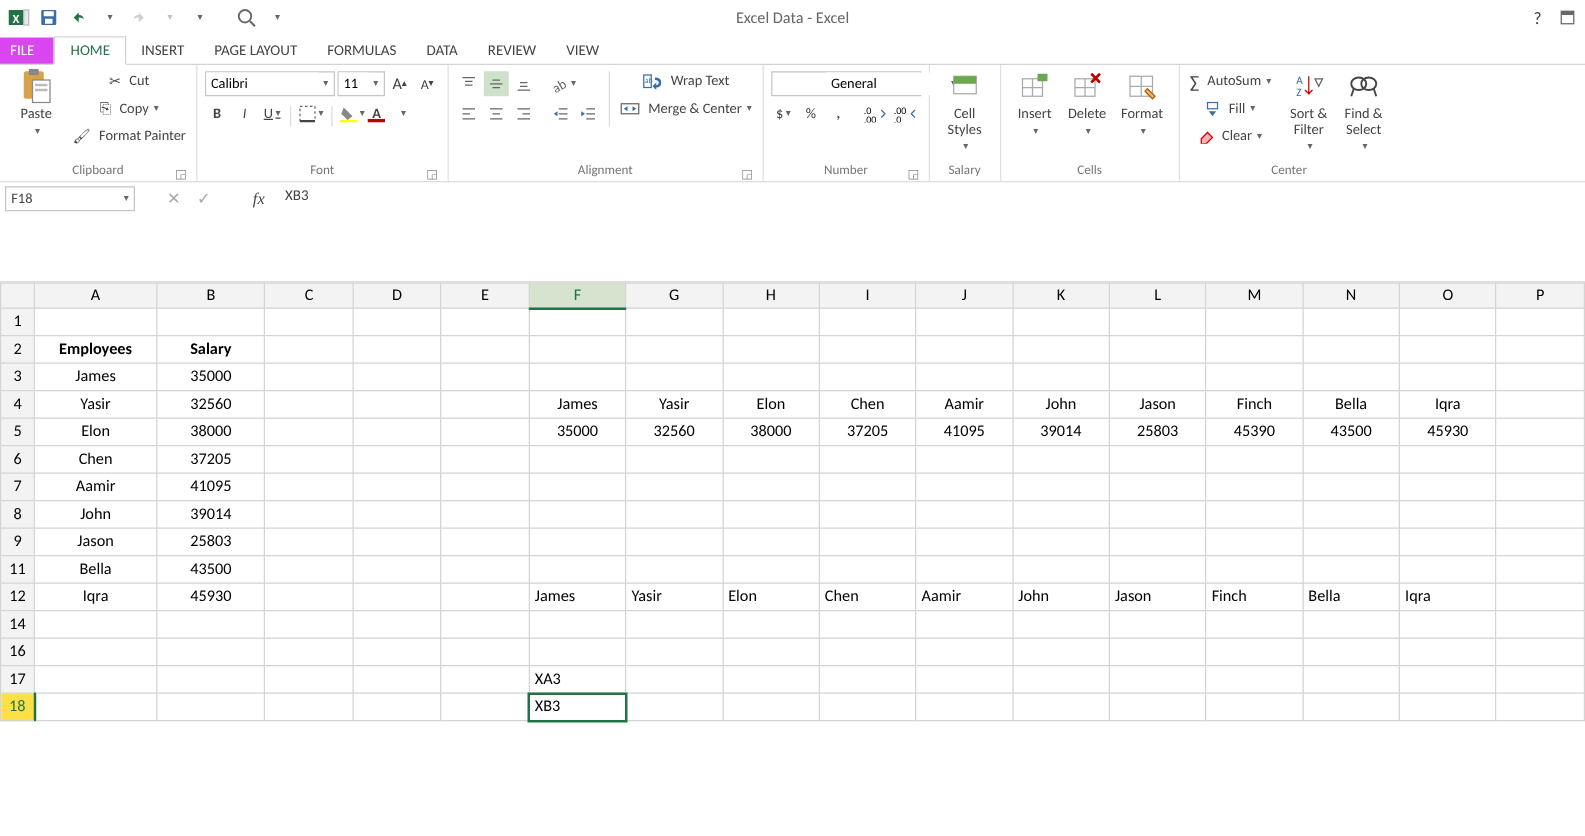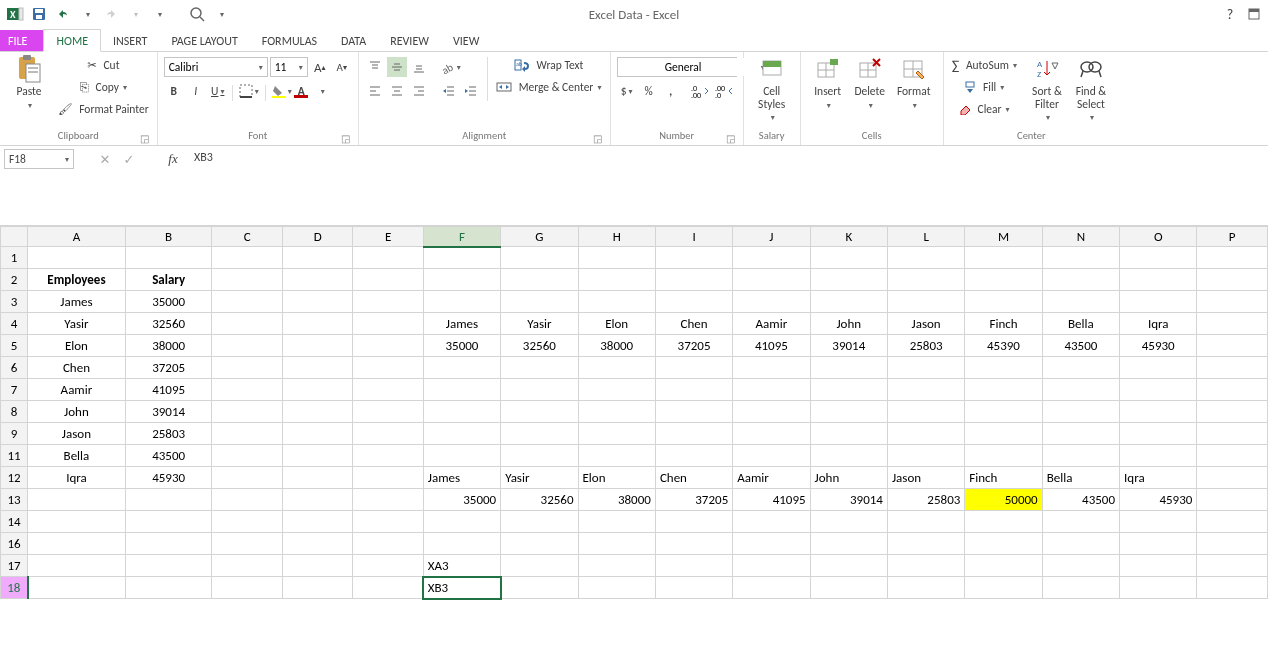--- a/index.html
+++ b/index.html
@@ -31,36 +31,36 @@
   .rrow { display: flex; align-items: flex-end; gap: 2px; height: 22px; }
   .rbtn { min-width: 20px; height: 20px; display: flex; align-items: center; justify-content: center; padding: 0 2px; cursor: pointer; font-size: 11.5px; color: #444; }
   .sel { display: inline-flex; align-items: center; border: 1px solid #c5c5c5; height: 20px; background: #fff; }
   .sel input { border: none; outline: none; font-size: 11.5px; padding: 0 4px; height: 18px; }
   .sel .dd { width: 12px; text-align: center; color: #666; font-size: 8px; cursor: pointer; }
   .small-dd::after { content: "▾"; font-size: 8px; color: #666; margin-left: 2px; }
 
   
   .fbar { height: 80px; display: flex; border-bottom: 1px solid #d4d4d4; background: #fff; }
   .namebox-wrap { display: flex; align-items: flex-start; padding: 3px 4px; }
-  .namebox { border: 1px solid #c5c5c5; width: 70px; height: 20px; display: flex; align-items: center; padding: 0 4px; font-size: 11.5px; }
+  .namebox { border: 1px solid #c5c5c5; width: 104px; height: 20px; display: flex; align-items: center; padding: 0 4px; font-size: 11.5px; }
   .namebox .dd { margin-left: auto; font-size: 8px; color: #666; }
   .fx-btns { display: flex; align-items: flex-start; gap: 2px; padding: 3px 4px 3px 16px; }
   .fx-btns .fxb { width: 22px; height: 20px; display: flex; align-items: center; justify-content: center; color: #aaa; font-size: 13px; cursor: pointer; }
   .fx-btns .fxb.fx { font-style: italic; font-family: "Times New Roman", serif; color: #444; margin-left: 20px; }
   .formula-input { flex: 1; padding: 4px 6px; font-size: 12px; }
 
   
   .grid-wrap { position: relative; }
   table.grid { border-collapse: collapse; table-layout: fixed; }
   table.grid th, table.grid td { border: 1px solid #d4d4d4; font-size: 13px; font-family: Calibri, Arial, sans-serif; color: #000; }
   .corner { width: 28px; height: 20px; background: #f3f3f3; }
   th.colh { height: 20px; background: #f3f3f3; font-weight: normal; font-size: 12px; color: #555; text-align: center; }
   th.colh.active { background: #d5e3cf; color: #217346; border-bottom: 2px solid #217346; }
   th.rowh { width: 28px; background: #f3f3f3; font-weight: normal; font-size: 12px; color: #555; text-align: center; height: 22px; }
-  th.rowh.active { background: #f0abfc; color: #217346; border-right: 2px solid #217346; }
+  th.rowh.active { background: #fde047; color: #217346; border-right: 2px solid #217346; }
   td.cell { height: 22px; padding: 0 4px; text-align: right; white-space: nowrap; overflow: hidden; }
   td.cell.tl { text-align: left; }
   td.cell.tc { text-align: center; }
   td.cell.bold { font-weight: bold; }
   td.cell.hl { background: #ffff00; }
   td.cell.selected { outline: 2px solid #217346; outline-offset: -1px; }
 
   
   svg { display: block; }
 </style>
@@ -671,39 +671,20 @@
           <td class="cell tl">Chen</td>
           <td class="cell tl">Aamir</td>
           <td class="cell tl">John</td>
           <td class="cell tl">Jason</td>
           <td class="cell tl">Finch</td>
           <td class="cell tl">Bella</td>
           <td class="cell tl">Iqra</td>
           <td class="cell"></td>
         </tr>
         <tr>
-          <th class="rowh">13</th>
-          <td class="cell"></td>
-          <td class="cell"></td>
-          <td class="cell"></td>
-          <td class="cell"></td>
-          <td class="cell"></td>
-          <td class="cell">35000</td>
-          <td class="cell">32560</td>
-          <td class="cell">38000</td>
-          <td class="cell">37205</td>
-          <td class="cell">41095</td>
-          <td class="cell">39014</td>
-          <td class="cell">25803</td>
-          <td class="cell hl">50000</td>
-          <td class="cell">43500</td>
-          <td class="cell">45930</td>
-          <td class="cell"></td>
-        </tr>
-        <tr>
           <th class="rowh">14</th>
           <td class="cell"></td>
           <td class="cell"></td>
           <td class="cell"></td>
           <td class="cell"></td>
           <td class="cell"></td>
           <td class="cell"></td>
           <td class="cell"></td>
           <td class="cell"></td>
           <td class="cell"></td>

